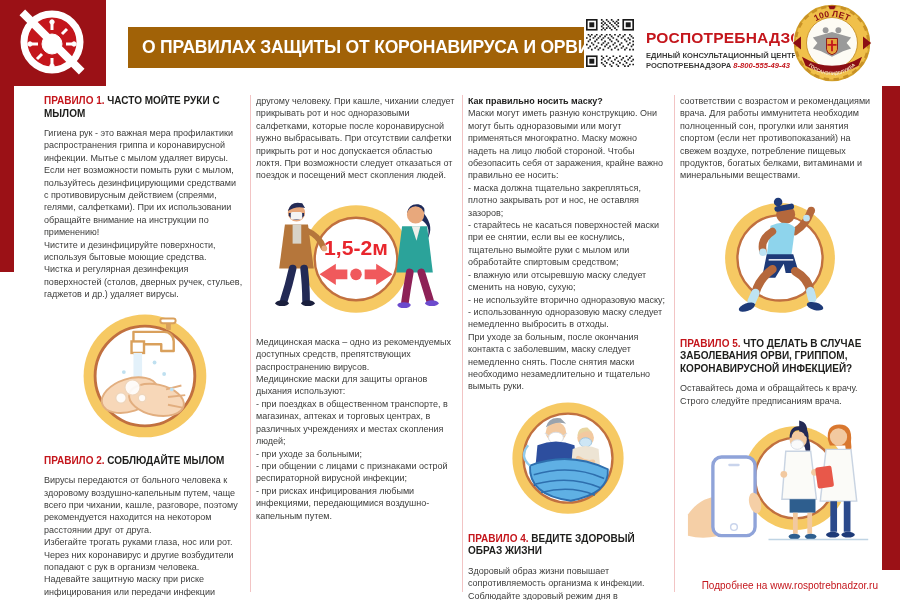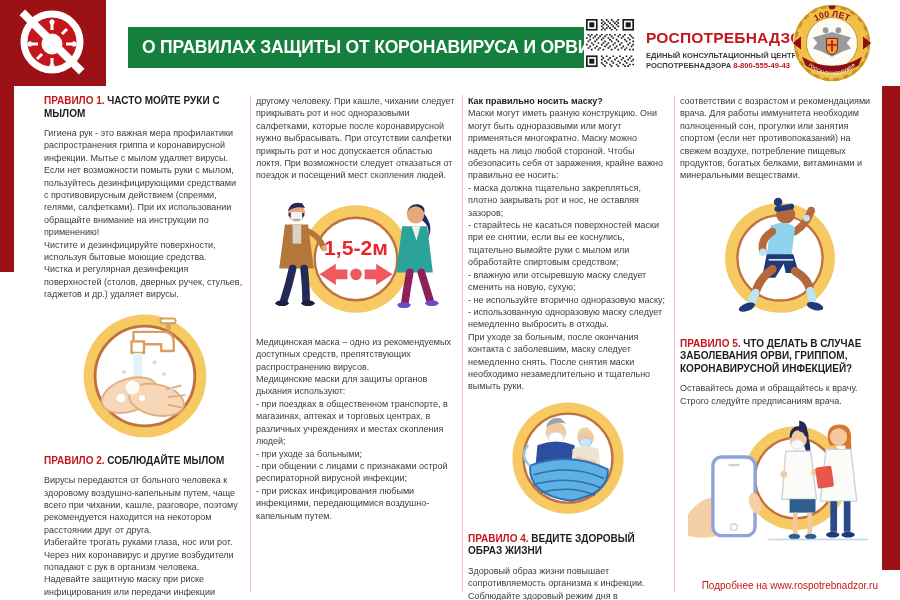--- a/index.html
+++ b/index.html
@@ -2,28 +2,28 @@
 <html><head>
 <meta charset="utf-8">
 <style>
   html,body{margin:0;padding:0;background:#e9e9e9;}
   .poster{position:relative;width:900px;height:600px;background:#ffffff;overflow:hidden;
           font-family:"Liberation Sans",sans-serif;}
   .corner{position:absolute;left:0;top:0;width:106px;height:86px;background:#9B1116;}
   .strip-left{position:absolute;left:0;top:86px;width:14px;height:186px;background:#9B1116;}
   .strip-right{position:absolute;left:882px;top:86px;width:18px;height:484px;background:#9B1116;}
   .virus-badge{position:absolute;left:16px;top:6px;}
-  .title-band{position:absolute;left:128px;top:27px;width:456px;height:41px;background:#15803d;
+  .title-band{position:absolute;left:128px;top:27px;width:456px;height:41px;background:#a16207;
               color:#fff;display:flex;align-items:center;padding-left:14px;box-sizing:border-box;
               font-weight:bold;font-size:17.5px;letter-spacing:-.2px;white-space:nowrap;}
   .qr{position:absolute;left:586px;top:19px;}
   .agency{position:absolute;left:646px;top:29px;width:152px;}
   .agency-name{color:#C4161C;font-weight:bold;font-size:15.5px;letter-spacing:.2px;}
   .agency-sub{margin-top:4px;font-size:7.6px;font-weight:bold;color:#3C3C3B;line-height:10px;}
-  .phone{color:#C4161C;}
+  .phone{color:#C4161C;font-style:italic;}
   .emblem{position:absolute;left:791px;top:2px;}
   .divider{position:absolute;top:95px;height:497px;width:0;border-left:1px solid #F2C4C4;}
   .col{position:absolute;top:95px;width:199px;color:#3C3C3B;font-size:9px;line-height:12.4px;
        max-height:505px;overflow:hidden;}
   .col p{margin:0;white-space:pre-line;}
   .rule{font-size:10px;line-height:12.5px;font-weight:bold;color:#1D1D1B;margin:0 0 7px 0;
         font-family:"Liberation Sans",sans-serif;}
   .rule .lbl{color:#C4161C;}
   .q{font-weight:bold;margin:0 0 1px 0;color:#1D1D1B;}
   .illus{display:block;margin:4px auto;}

